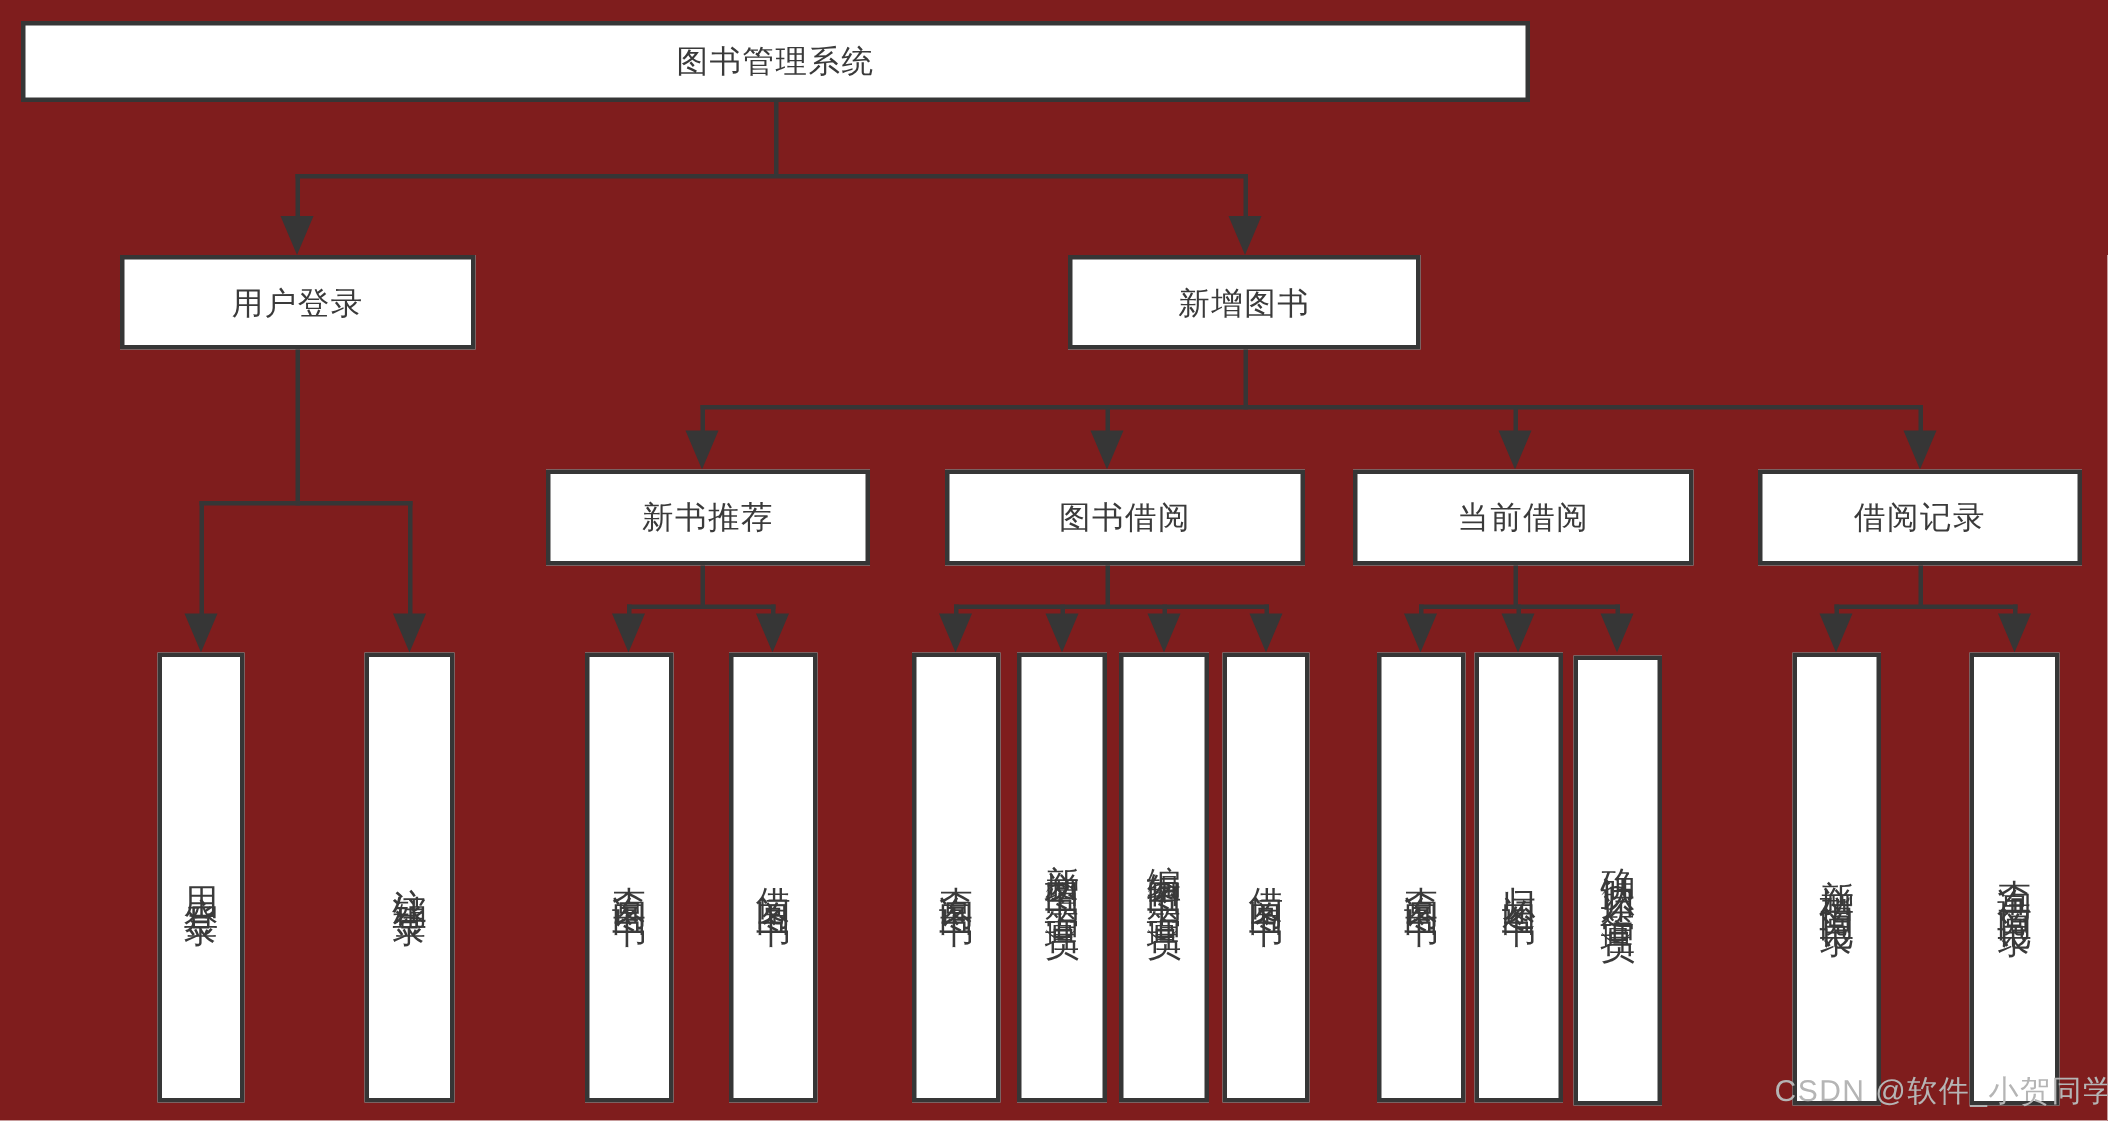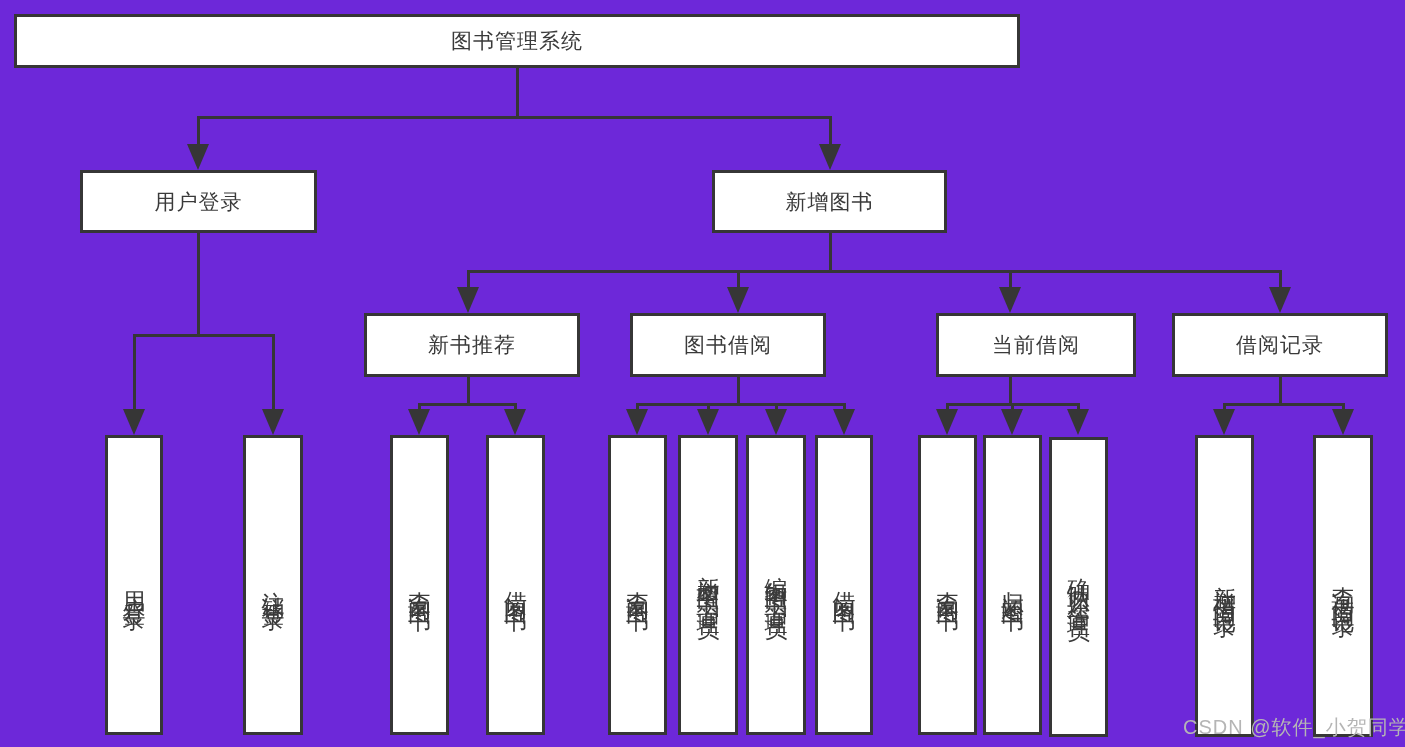--- a/index.html
+++ b/index.html
@@ -4,21 +4,21 @@
 <style>
   :root{
     --line:#363636;
     --text:#3a3a3a;
   }
   html,body{margin:0;padding:0;background:#ffffff;}
   .stage{
     position:relative;
     width:1405px;
     height:747px;
-    background:#6d28d9;
+    background:#7f1d1d;
     overflow:hidden;
     font-family:"Liberation Sans","DejaVu Sans",sans-serif;
     color:var(--text);
   }
   .box{
     position:absolute;
     box-sizing:border-box;
     border:3px solid var(--line);
     background:#ffffff;
     display:flex;
@@ -96,22 +96,22 @@
   <div class="vl" style="left:467px;top:270px;height:19px"></div>
   <div class="tri" style="left:457px;top:287px"></div>
   <div class="vl" style="left:737px;top:270px;height:19px"></div>
   <div class="tri" style="left:727px;top:287px"></div>
   <div class="vl" style="left:1009px;top:270px;height:19px"></div>
   <div class="tri" style="left:999px;top:287px"></div>
   <div class="vl" style="left:1279px;top:270px;height:19px"></div>
   <div class="tri" style="left:1269px;top:287px"></div>
 
   <div class="box h" style="left:364px;top:313px;width:216px;height:64px">新书推荐</div>
-  <div class="box h" style="left:630px;top:313px;width:196px;height:64px">图书借阅</div>
-  <div class="box h" style="left:936px;top:313px;width:200px;height:64px">当前借阅</div>
+  <div class="box h" style="left:630px;top:313px;width:240px;height:64px">图书借阅</div>
+  <div class="box h" style="left:902px;top:313px;width:227px;height:64px">当前借阅</div>
   <div class="box h" style="left:1172px;top:313px;width:216px;height:64px">借阅记录</div>
 
   <div class="vl" style="left:467px;top:377px;height:29px"></div>
   <div class="hl" style="left:418px;top:403px;width:99px"></div>
   <div class="vl" style="left:418px;top:403px;height:8px"></div>
   <div class="tri" style="left:408px;top:409px"></div>
   <div class="vl" style="left:514px;top:403px;height:8px"></div>
   <div class="tri" style="left:504px;top:409px"></div>
 
   <div class="vl" style="left:737px;top:377px;height:29px"></div>

